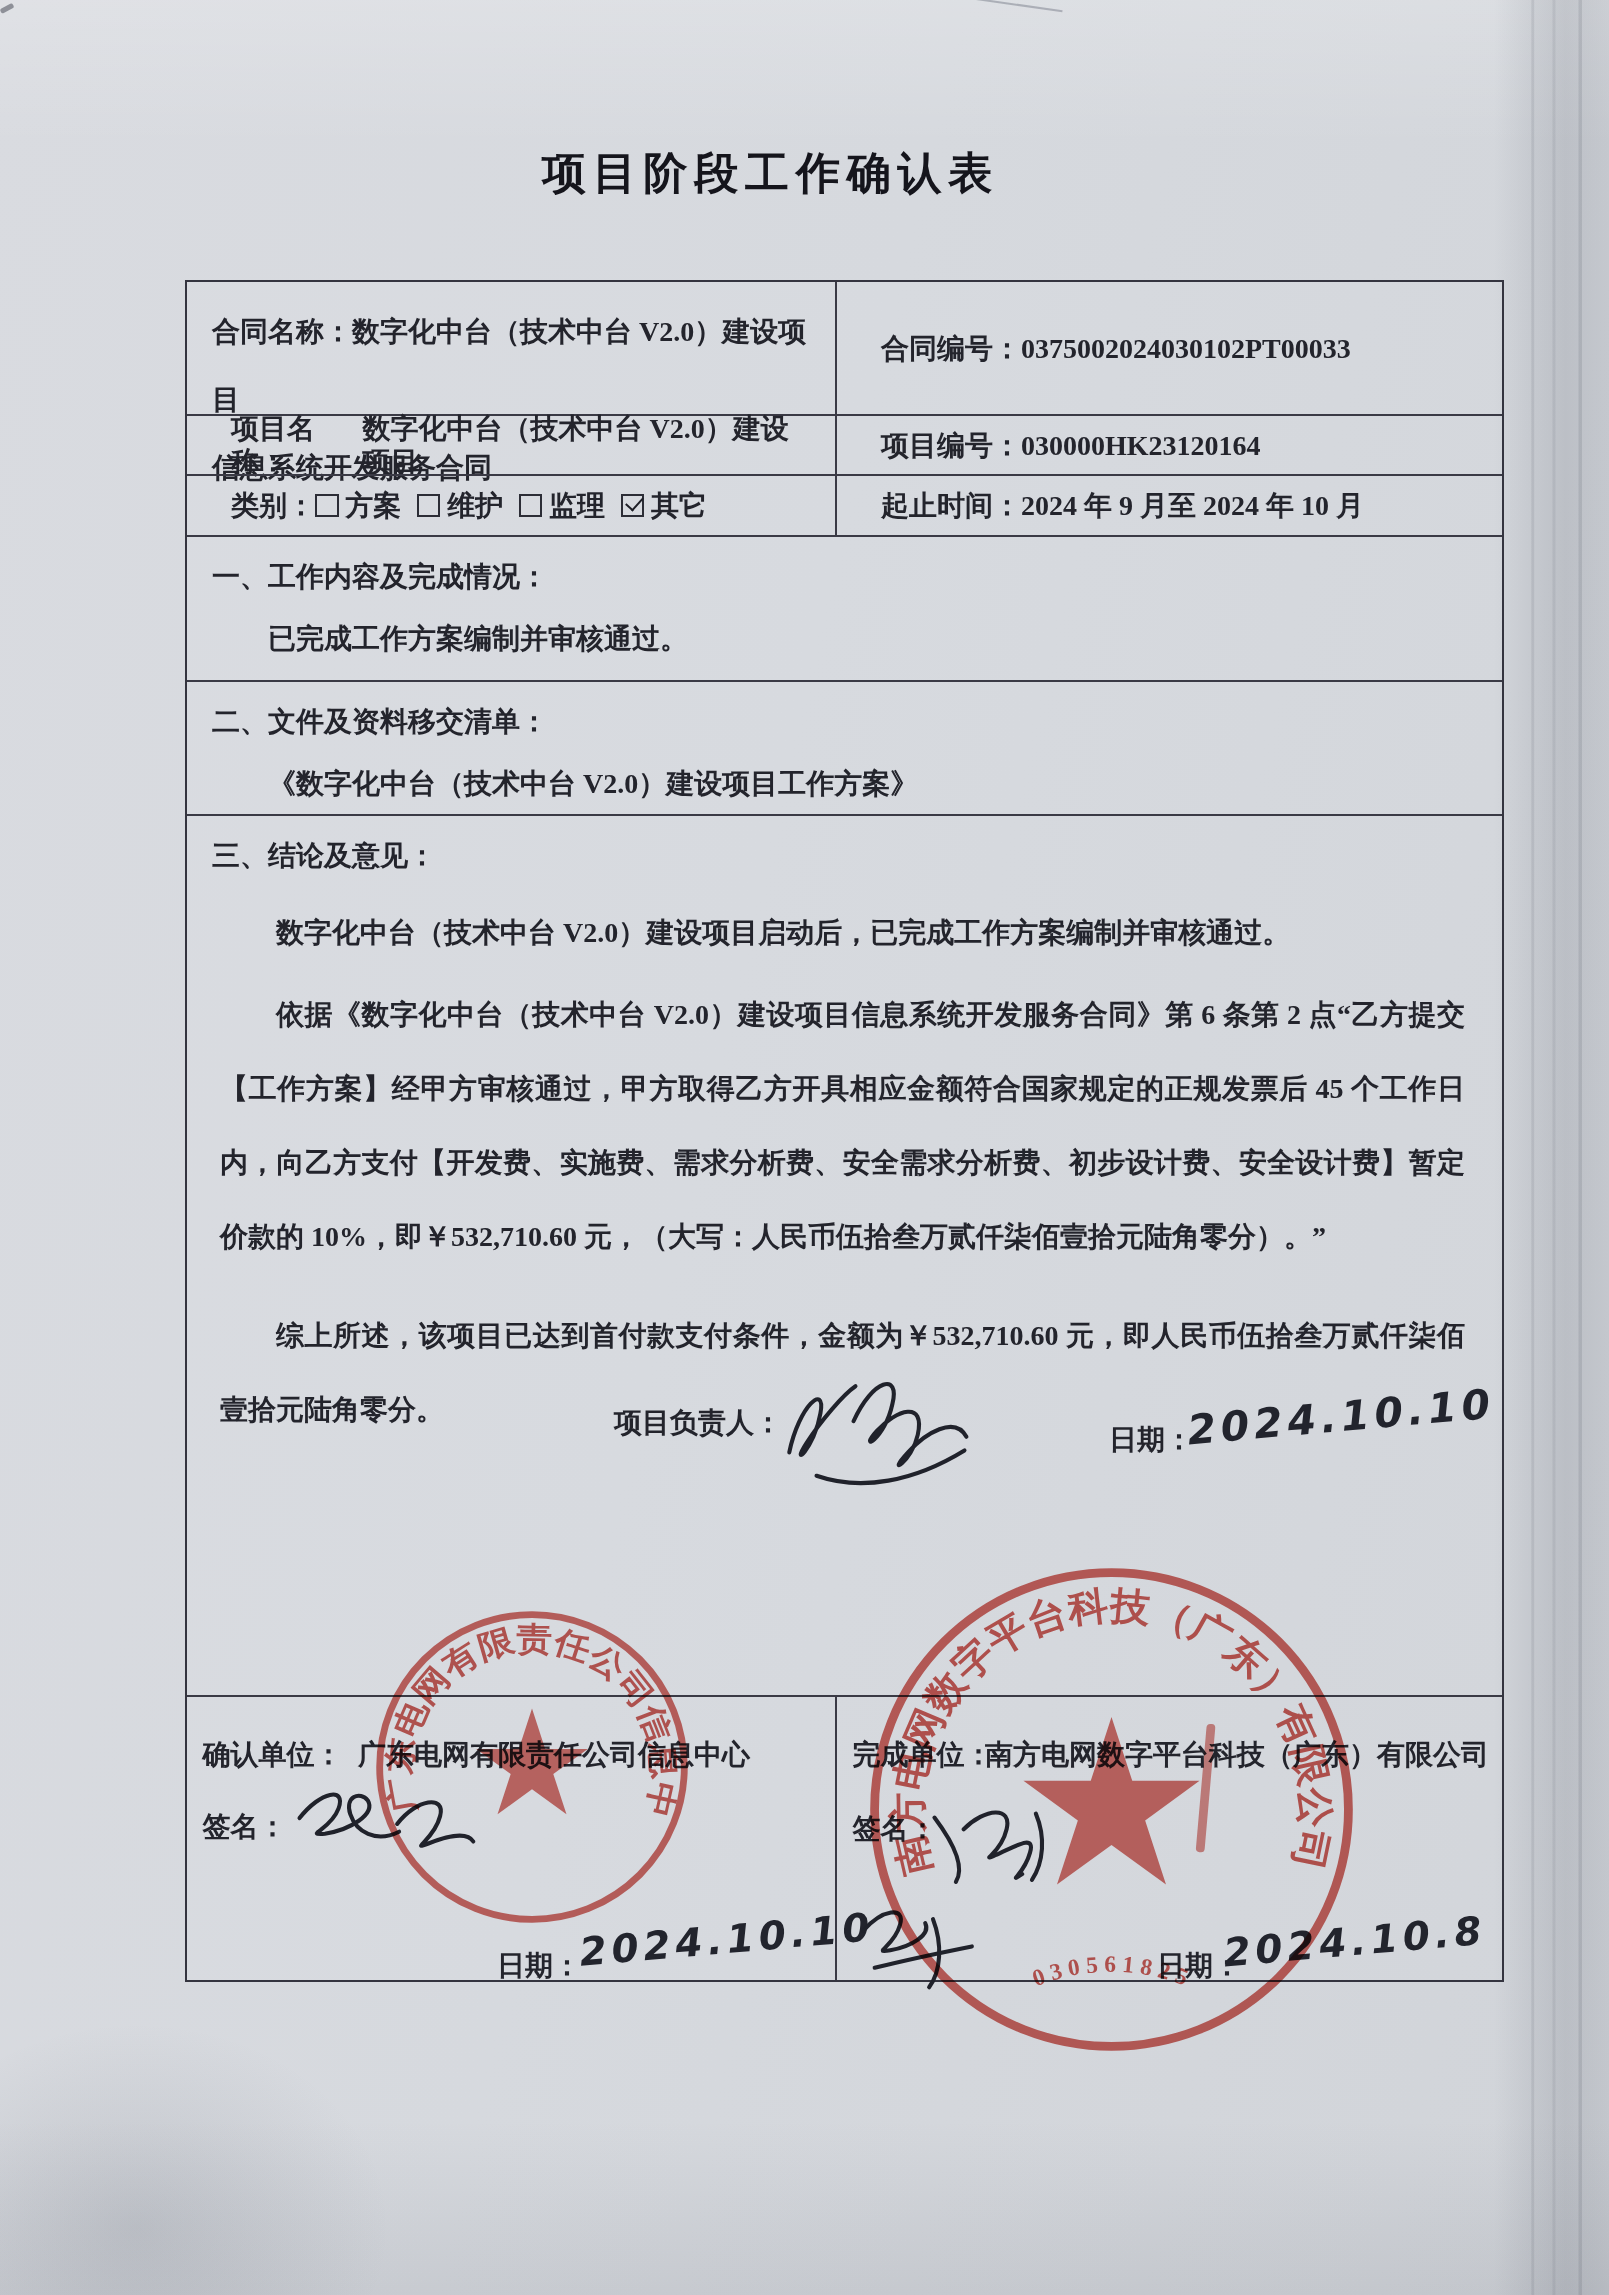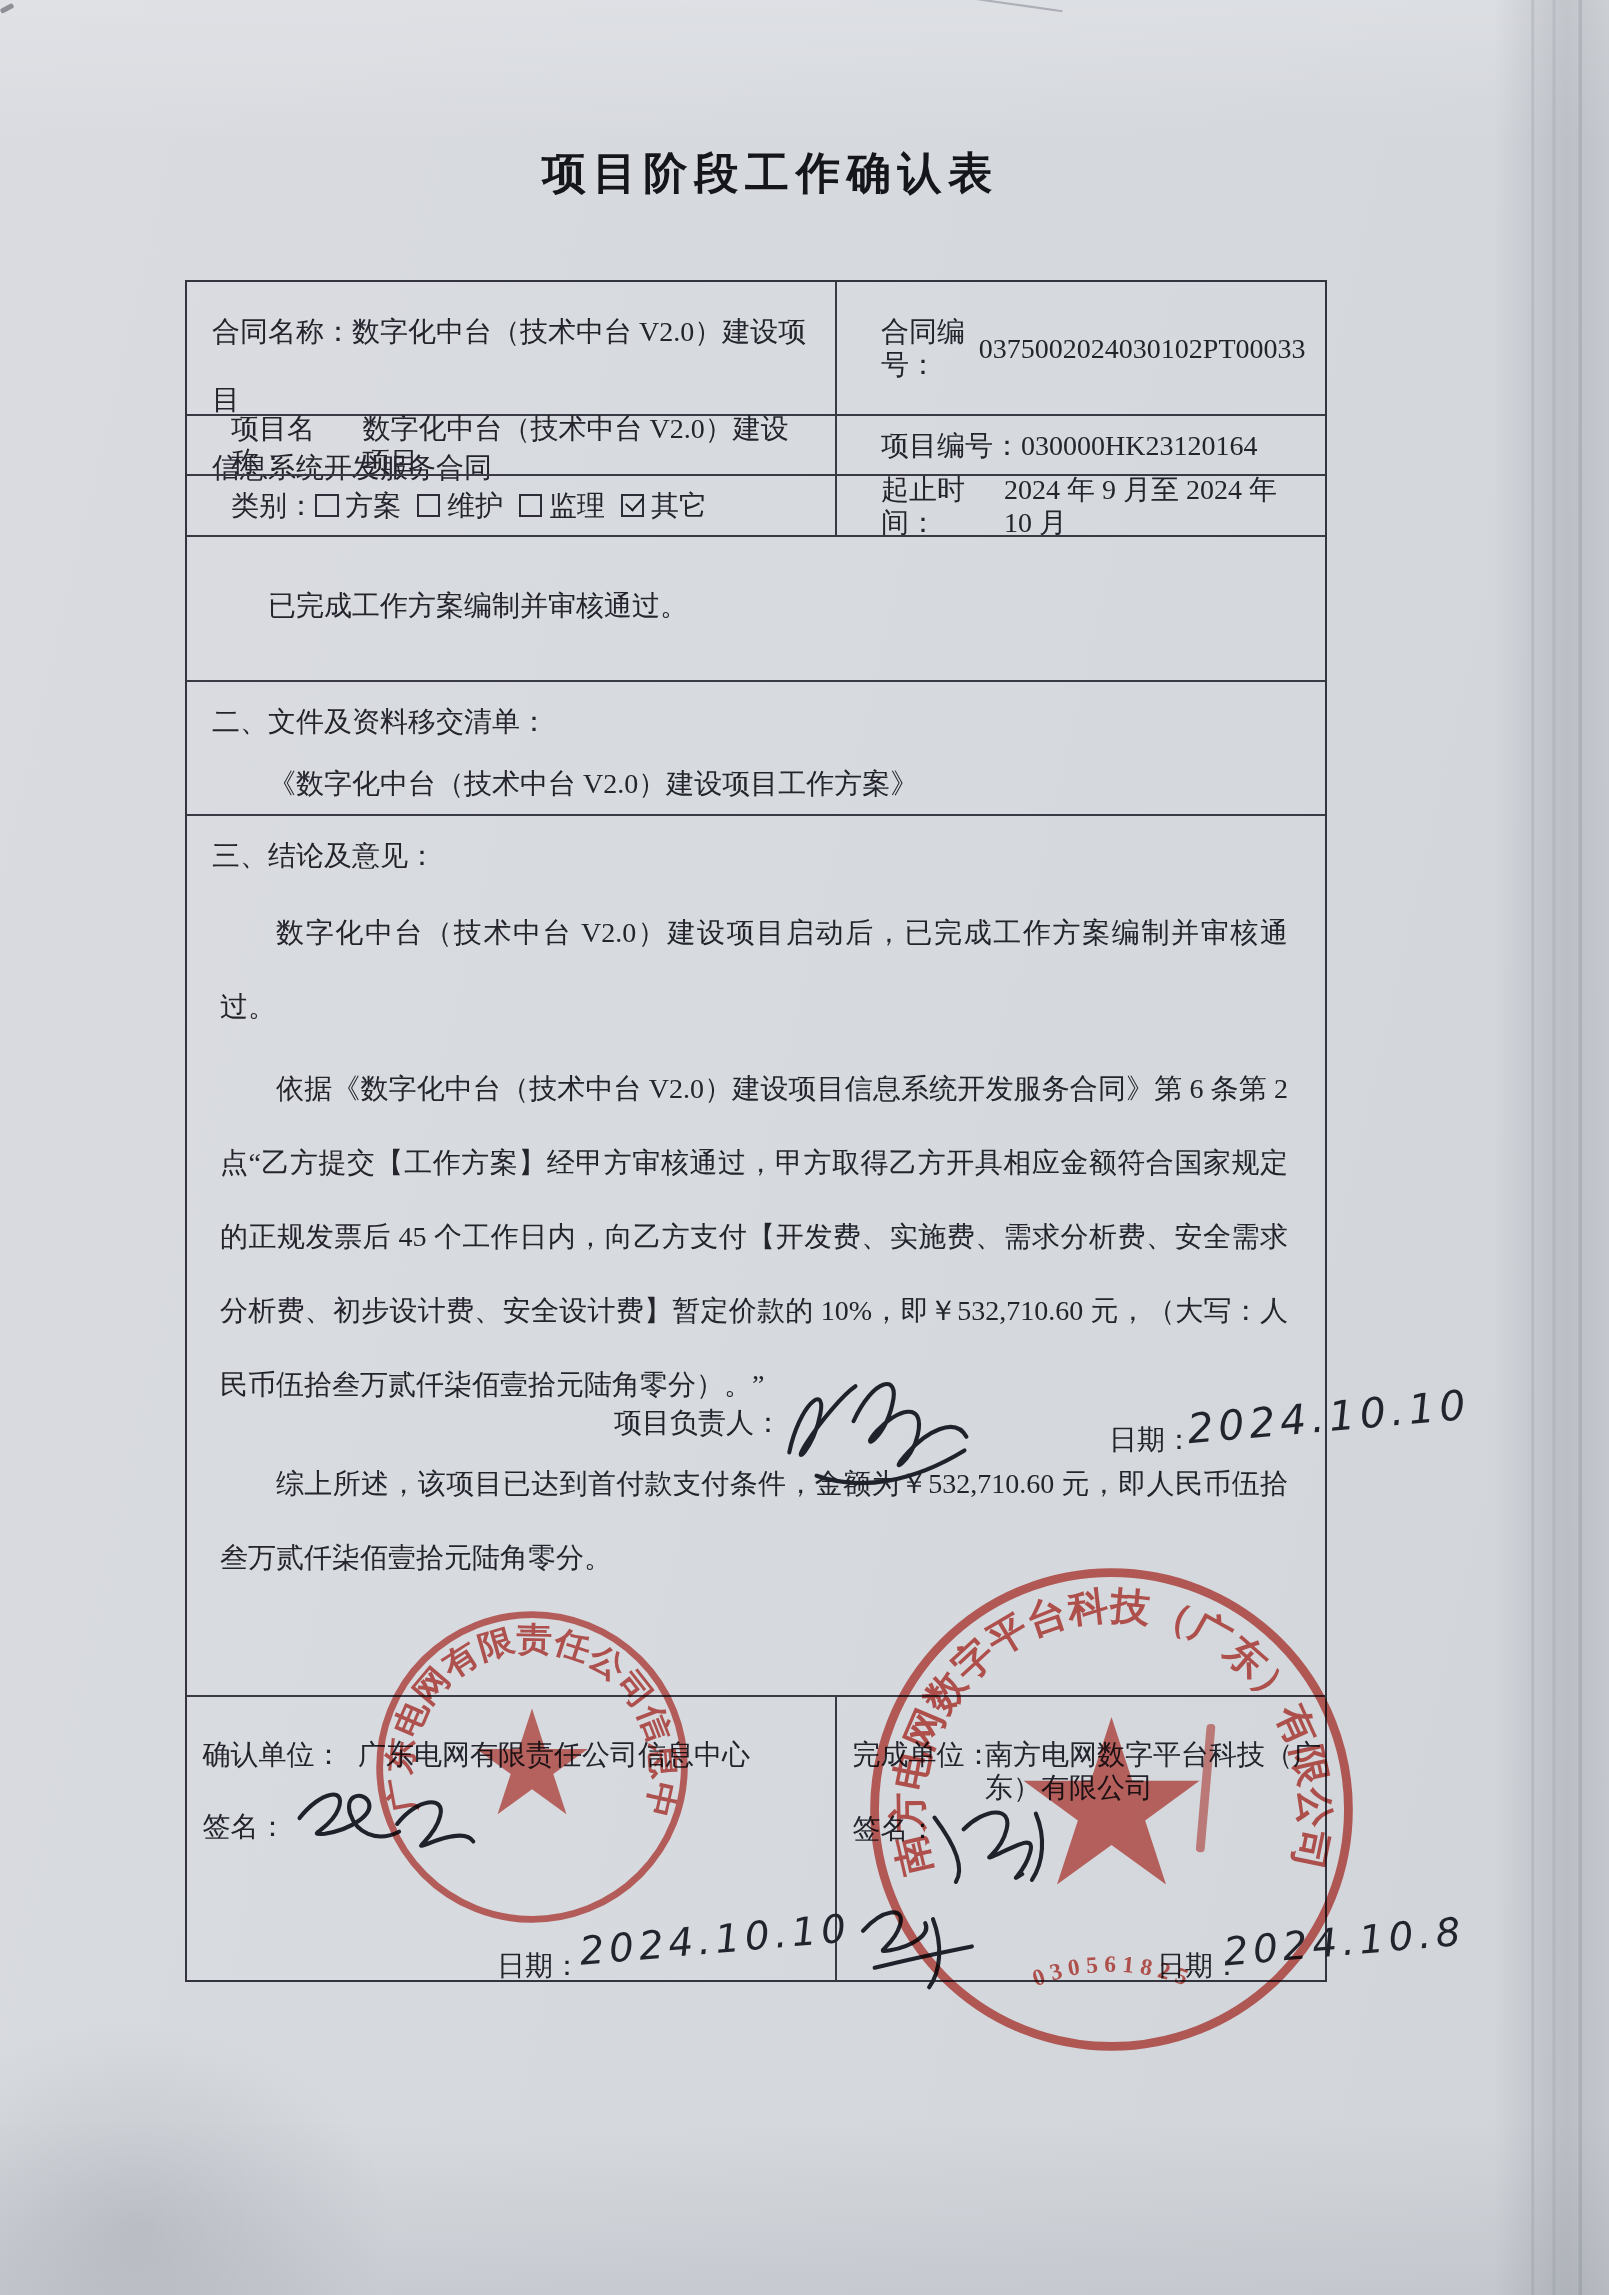--- a/index.html
+++ b/index.html
@@ -26,26 +26,27 @@
   .art-corner-mark{left:0;top:5.9px;width:13.7px;height:4.9px;background:#4a4e59;transform:rotate(-28deg);opacity:.55;border-radius:2px;}
   .art-topright-crease{right:546px;top:2px;width:117px;height:2px;background:rgba(110,116,128,.45);transform:rotate(8deg);}
   
   .title{
     position:absolute;left:0;top:144px;width:1541px;text-align:center;
     font-family:"Liberation Sans","DejaVu Sans",sans-serif;
     font-weight:700;font-size:44px;letter-spacing:6.8px;color:#15151c;
   }
   
   .doc-table{
-    position:absolute;left:185px;top:280px;width:1142px;height:1702px;
+    position:absolute;left:185px;top:280px;width:1319px;height:1702px;
     box-sizing:border-box;border:2px solid #34343f;
     display:grid;
     grid-template-columns:650px 1fr;
     grid-template-rows:132px 60px 61px 145px 134px 881px 1fr;
     background:rgba(255,255,255,.03);
+    font-weight:bold;
   }
   .cell{box-sizing:border-box;position:relative;font-size:28px;line-height:33px;}
   .b-top{border-top:2px solid #3a3a45;}
   .b-right{border-right:2px solid #3a3a45;}
   .span2{grid-column:1 / span 2;}
   .pad{padding-left:25px;padding-right:19.5px;}
   .vcenter{display:flex;align-items:center;padding-left:44px;}
   .two-line{padding-top:15.6px;line-height:68px;}
   
   .cb{display:inline-block;width:19.5px;height:19.5px;border:2px solid #2c2d36;margin-right:6.8px;vertical-align:-2px;position:relative;}
@@ -116,20 +117,21 @@
       <span class="cat-item"><span class="cb"></span><span>维护</span></span>
       <span class="cat-item"><span class="cb"></span><span>监理</span></span>
       <span class="cat-item"><span class="cb checked"></span><span>其它</span></span>
     </div>
     <div class="cell b-top pad vcenter">
       <span>起止时间：</span>
         <span>2024 年 9 月至 2024 年 10 月</span>
     </div>
 
     <div class="cell b-top span2 sec">
+      <div>一、工作内容及完成情况：</div>
       <div class="body">已完成工作方案编制并审核通过。</div>
     </div>
 
     <div class="cell b-top span2 sec">
       <div>二、文件及资料移交清单：</div>
       <div class="body">《数字化中台（技术中台 V2.0）建设项目工作方案》</div>
     </div>
 
     <div class="cell b-top span2 sec s3">
       <div class="heading">三、结论及意见：</div>

